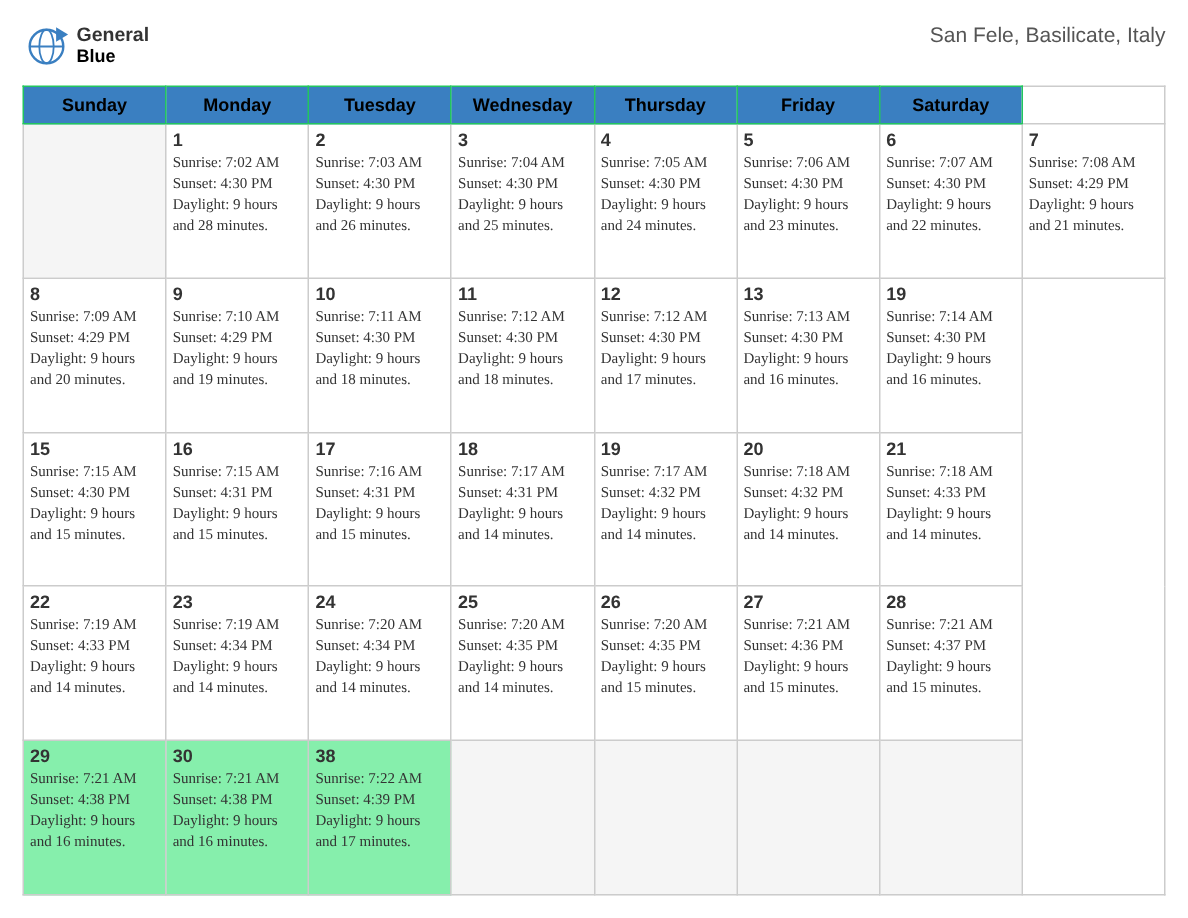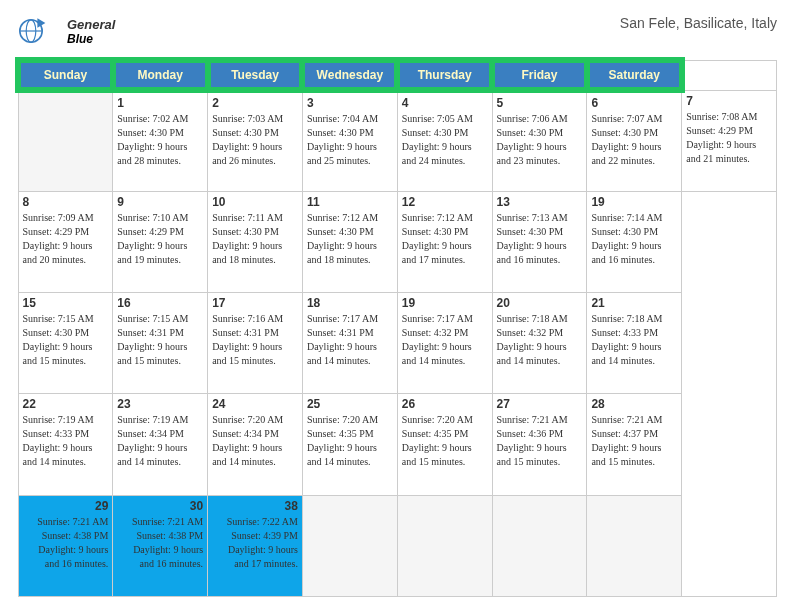--- a/index.html
+++ b/index.html
@@ -18,23 +18,22 @@
       flex-direction: column;
     }
     .header {
       display: flex;
       justify-content: space-between;
       align-items: flex-start;
       margin-bottom: 10px;
     }
     .logo {
       display: flex;
-      align-items: center;
-      gap: 20px;
-      font-style: italic;
+      align-items: flex-start;
+      gap: 4px;
     }
     .logo-icon {
       width: 32px;
       height: 32px;
     }
     .title-block { text-align: right; }
     .month-title {
       font-size: 32px;
       font-weight: bold;
       color: #333;
@@ -45,45 +44,44 @@
     }
     .calendar {
       flex: 1;
       border: 1px solid #ccc;
       border-collapse: collapse;
       width: 100%;
       table-layout: fixed;
     }
     .calendar th {
       background: #3a7fc1;
-      color: #fef9c3;
+      color: #000000;
       font-size: 12px;
       font-weight: bold;
       text-align: center;
       padding: 5px 2px;
-      border: 6px solid #22c55e;
+      border: 1px solid #22c55e;
     }
     .calendar td {
       border: 1px solid #ccc;
       vertical-align: top;
       padding: 3px 4px;
       font-size: 9px;
       color: #333;
       background: #fff;
       height: 80px;
     }
     .calendar td.empty {
       background: #f5f5f5;
     }
     .calendar tr:last-child td {
       background: #f5f5f5;
     }
     .calendar tr:last-child td.has-data {
-      background: #0ea5e9;
-      text-align: right;
+      background: #86efac;
     }
     .day-num {
       font-size: 12px;
       font-weight: bold;
       display: block;
       margin-bottom: 2px;
     }
     .day-info {
       font-size: 10px;
       line-height: 1.4;

